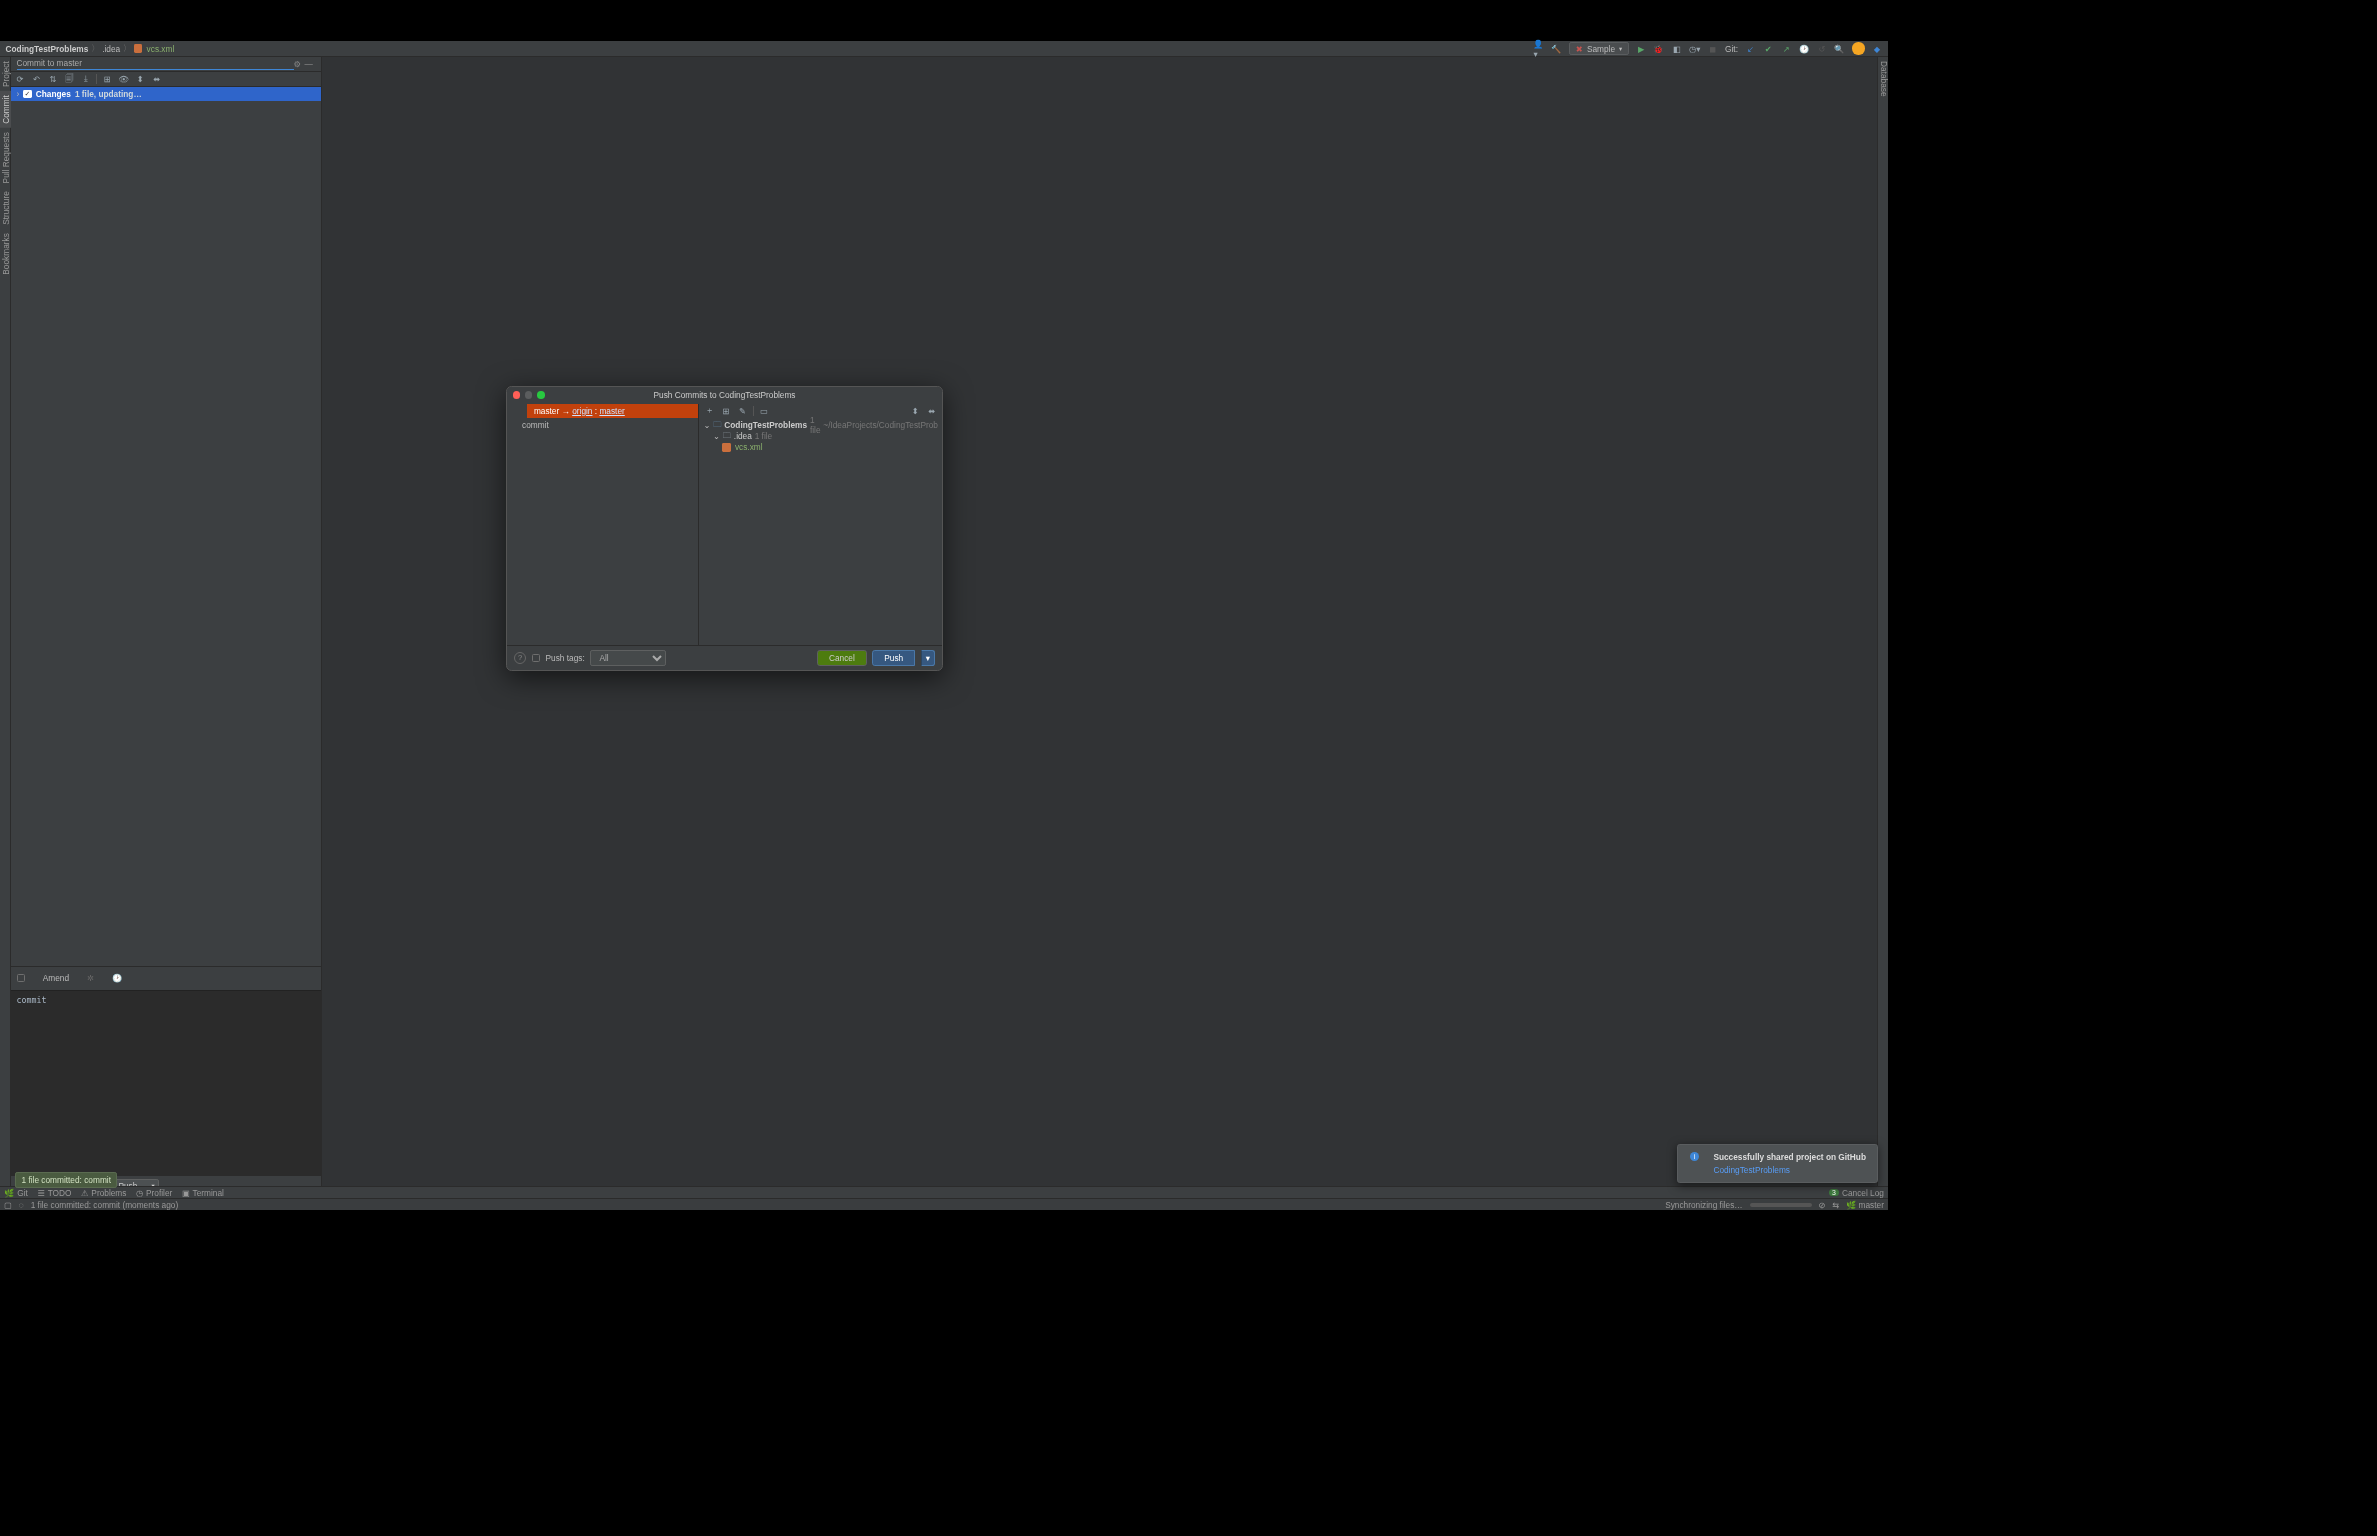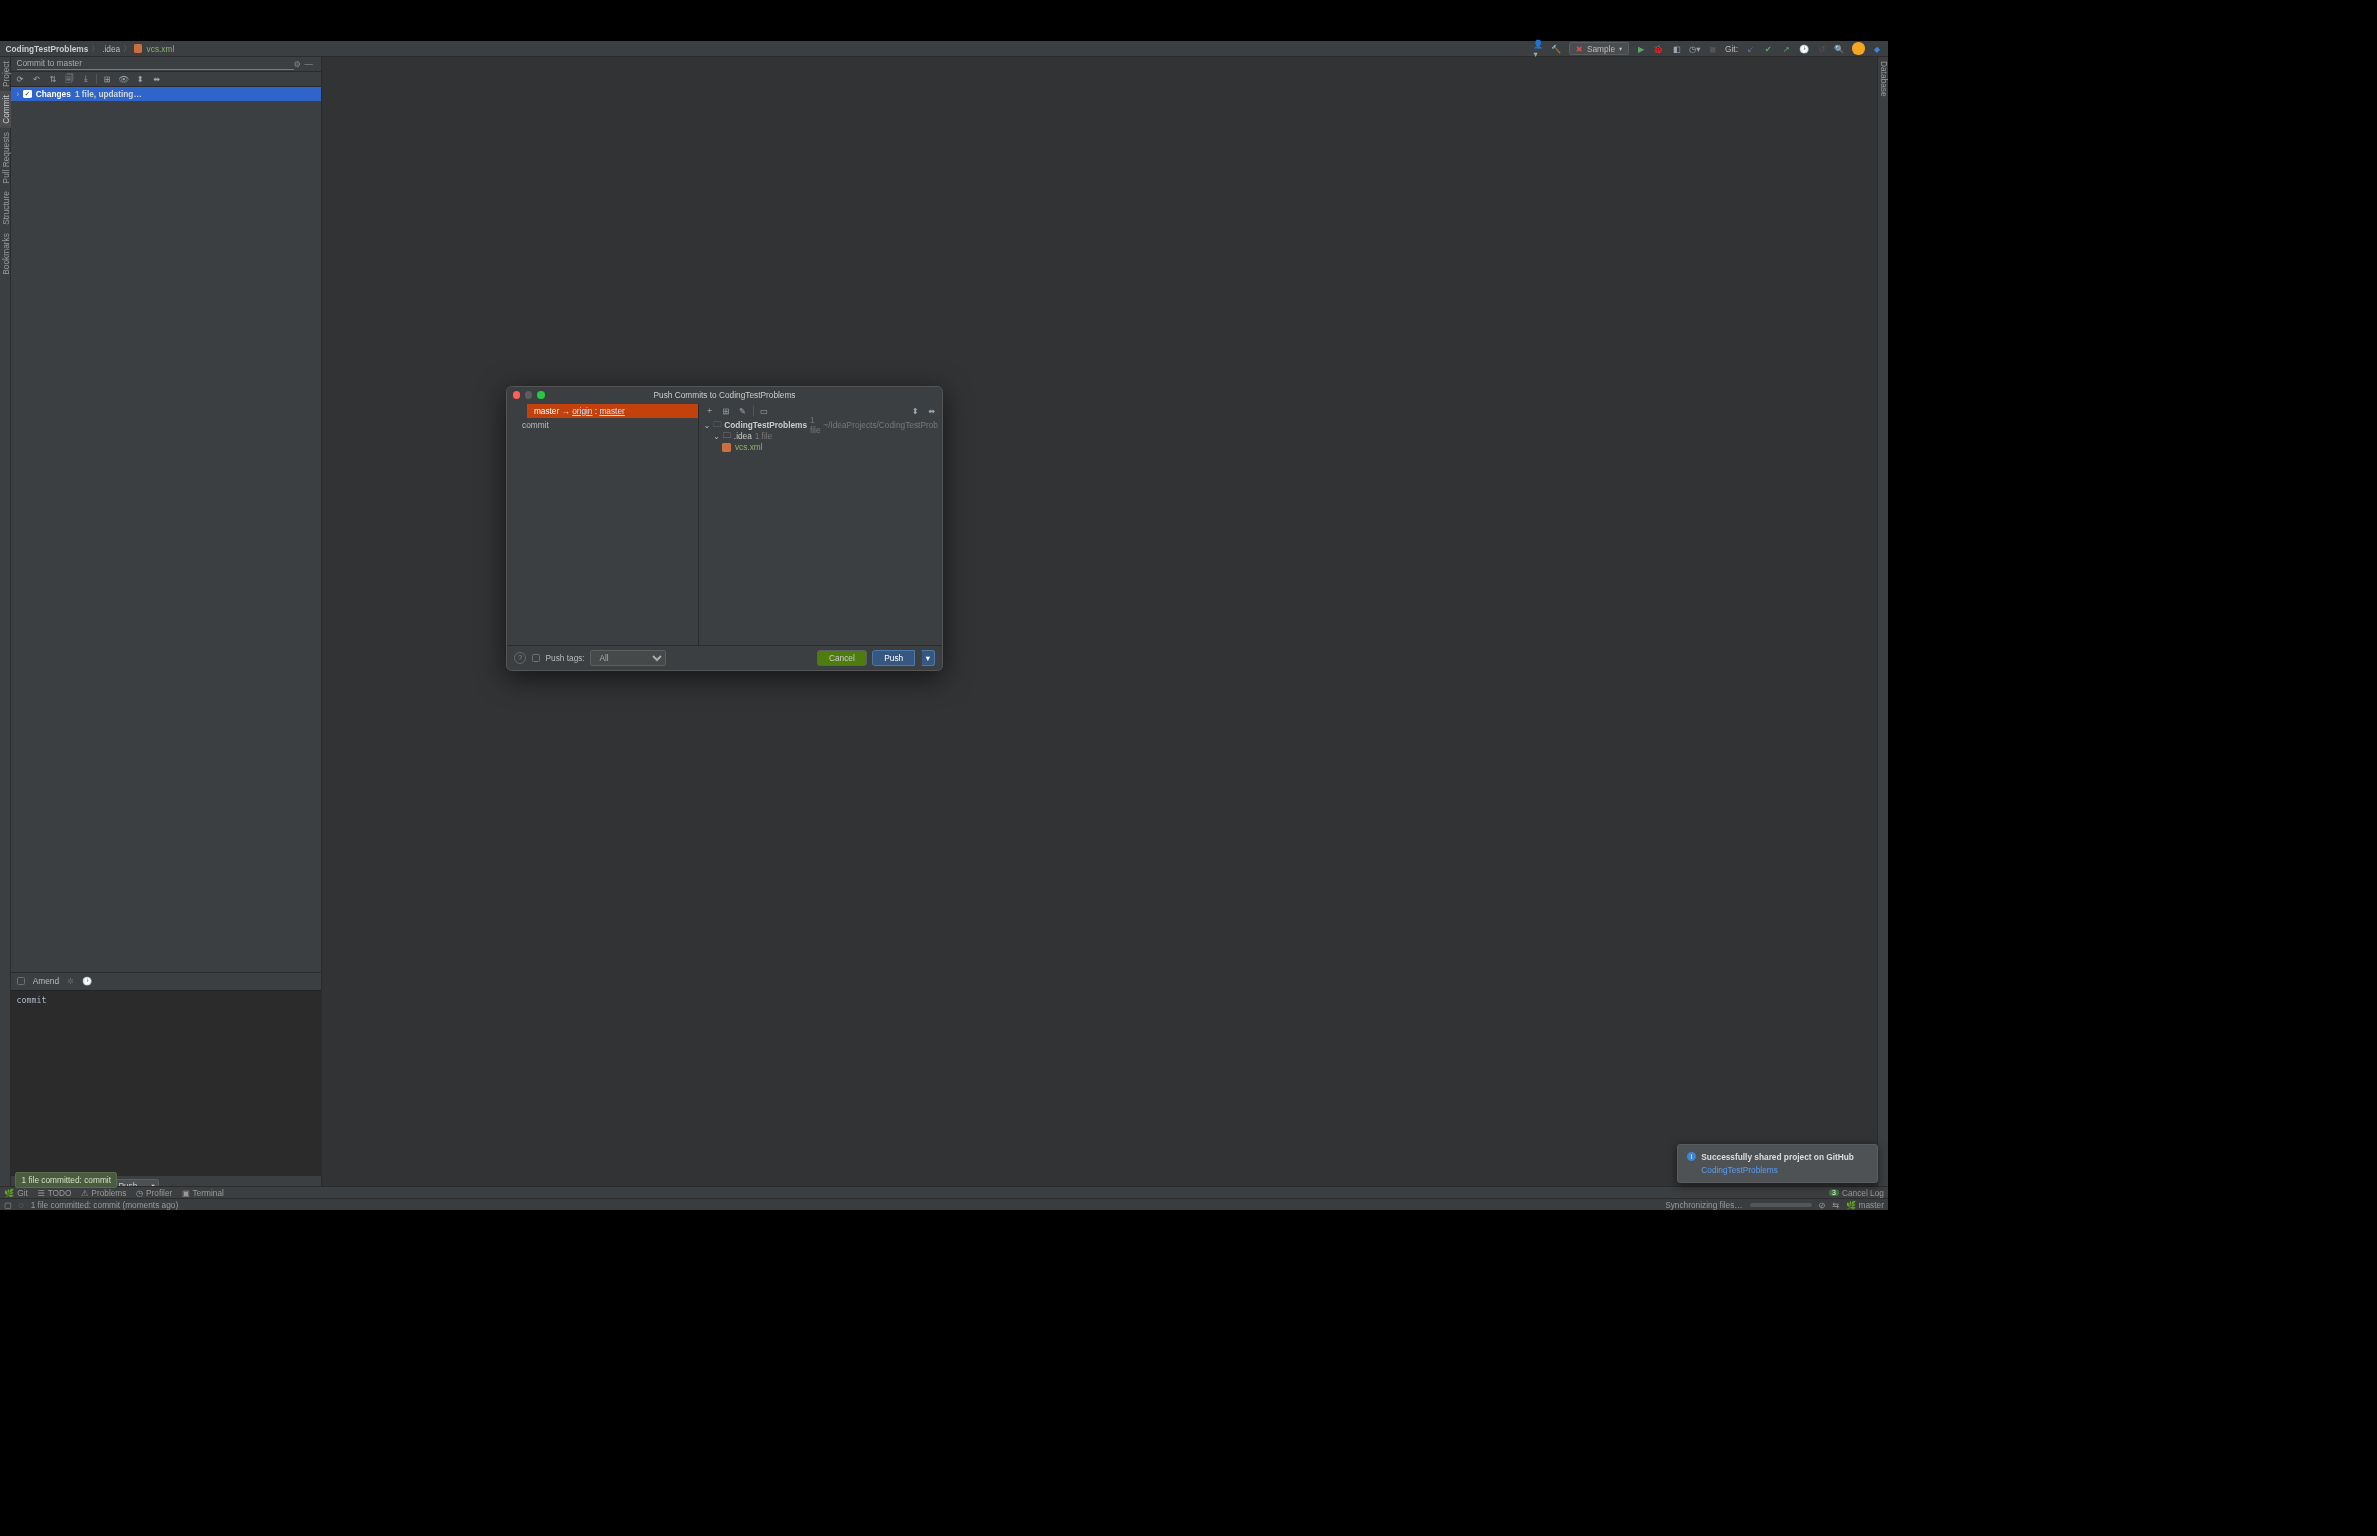--- a/index.html
+++ b/index.html
@@ -31,21 +31,21 @@
 .commit-pane .hdr { height:15px; display:flex; align-items:center; padding:0 5.5px; border-bottom:0.7px solid #2b2b2b;}
 .commit-pane .hdr .title { flex:1; color:#aaa; border-bottom:1.4px solid #3e86d6; padding-bottom:1.4px; width:fit-content;}
 .commit-pane .hdr .ic { width:11px;height:11px; color:#888; cursor:pointer;}
 .commit-pane .toolbar { height:15px; display:flex; align-items:center; padding:0 2.8px; gap:4.1px; border-bottom:0.7px solid #2b2b2b;}
 .commit-pane .toolbar .ic { width:12.4px;height:12.4px; color:#9aa7b0; display:flex; align-items:center; justify-content:center; cursor:pointer;}
 .commit-pane .changes-row { height:13.8px; background:#2f65ca; display:flex; align-items:center; padding-left:5.5px; color:#fff; gap:4.1px;}
 .commit-pane .changes-row .count { color:#cfd8dc; font-weight:bold; }
 .commit-pane .changes-row .chev { color:#bbb; }
 .commit-pane .changes-row .cb { width:8.3px;height:8.3px; background:#fff; border-radius:1.4px; display:flex; align-items:center; justify-content:center; color:#333; font-size:6.9px;}
 .commit-pane .tree-fill { flex:1; }
-.commit-pane .amend-row { height:18px; display:flex; align-items:center; padding:0 5.5px; gap:8px; border-top:0.7px solid #2b2b2b;}
+.commit-pane .amend-row { height:24px; display:flex; align-items:center; padding:0 5.5px; gap:18px; border-top:0.7px solid #2b2b2b;}
 .commit-pane .amend-row .cb { width:8.3px;height:8.3px; border:0.7px solid #6e6e6e; border-radius:1.4px;}
 .commit-pane .msg { height:186px; background:#2b2b2b; border-top:0.7px solid #222; padding:4.1px 5.5px; color:#a9b7c6; font-family: Menlo, monospace; }
 .commit-pane .commit-btns { height:20.6px; display:flex; align-items:center; padding:0 4.1px; gap:4.1px;}
 .commit-pane .btn { background:#4c5052; border:0.7px solid #5e6060; color:#ccc; padding:1.4px 6.9px; border-radius:2.1px; cursor:pointer;}
 .commit-pane .btn.split { padding-right:12.4px; position:relative;}
 .commit-pane .btn.split::after{ content:"▾"; position:absolute; right:3.4px; top:2.1px; font-size:6.2px;}
 
 
 .editor { position:absolute; top:16px; left:322px; right:11px; bottom:13.8px; background:#313335;}
 
@@ -54,21 +54,21 @@
 .bottom-tabs .t { color:#999; display:flex; align-items:center; gap:2.8px; cursor:pointer;}
 .bottom-tabs .spacer {flex:1;}
 .bottom-tabs .event-log .badge {background:#3e7a3e;color:#fff; border-radius:5.5px; padding:0 3.4px; font-size:6.9px;}
 
 .status-bar { position:absolute; left:0; right:0; bottom:0; height:11.7px; background:#3a3d3f; border-top:0.7px solid #2b2b2b; display:flex; align-items:center; padding:0 4.1px; color:#999; gap:6.9px;}
 .status-bar .spacer{flex:1;}
 .status-bar .prog-track{ width:62px; height:4.1px; background:#555; border-radius:2.1px;}
 
 
 .notif { position:absolute; right:9.6px; bottom:27.5px; width:201px; background:#4e5254; border:0.7px solid #5a5d5f; border-radius:2.8px; padding:6.9px 8.3px; color:#ccc; box-shadow:0 2.8px 9.6px rgba(0,0,0,0.5);}
-.notif .row1{ display:flex; gap:5px; align-items:flex-start;}
+.notif .row1{ display:flex; gap:14px; align-items:flex-start;justify-content:center;}
 .notif .info-ic{ width:9.6px;height:9.6px;border-radius:50%; background:#3e86d6; font-size:6.9px; color:#fff; display:flex;align-items:center;justify-content:center;}
 .notif .link{ color:#589df6; cursor:pointer; margin-top:2.8px; display:block;}
 
 
 .balloon { position:absolute; left:15px; bottom:22px; background:#4a5b40; border:0.7px solid #5a6b50; color:#d0e0c0; padding:2.1px 5.5px; border-radius:2.1px; }
 
 
 .modal { position:absolute; top:345px; left:506px; width:437px; height:285px; background:#3c3f41; border:0.7px solid #555; border-radius:5.5px; box-shadow:0 6.9px 27.5px rgba(0,0,0,0.6); display:flex; flex-direction:column; overflow:hidden;}
 .modal .titlebar{ height:16.5px; display:flex; align-items:center; justify-content:center; position:relative; color:#ccc; background:#3c3f41;}
 .modal .titlebar .traffic{ position:absolute; left:5.5px; display:flex; gap:4.8px;}

